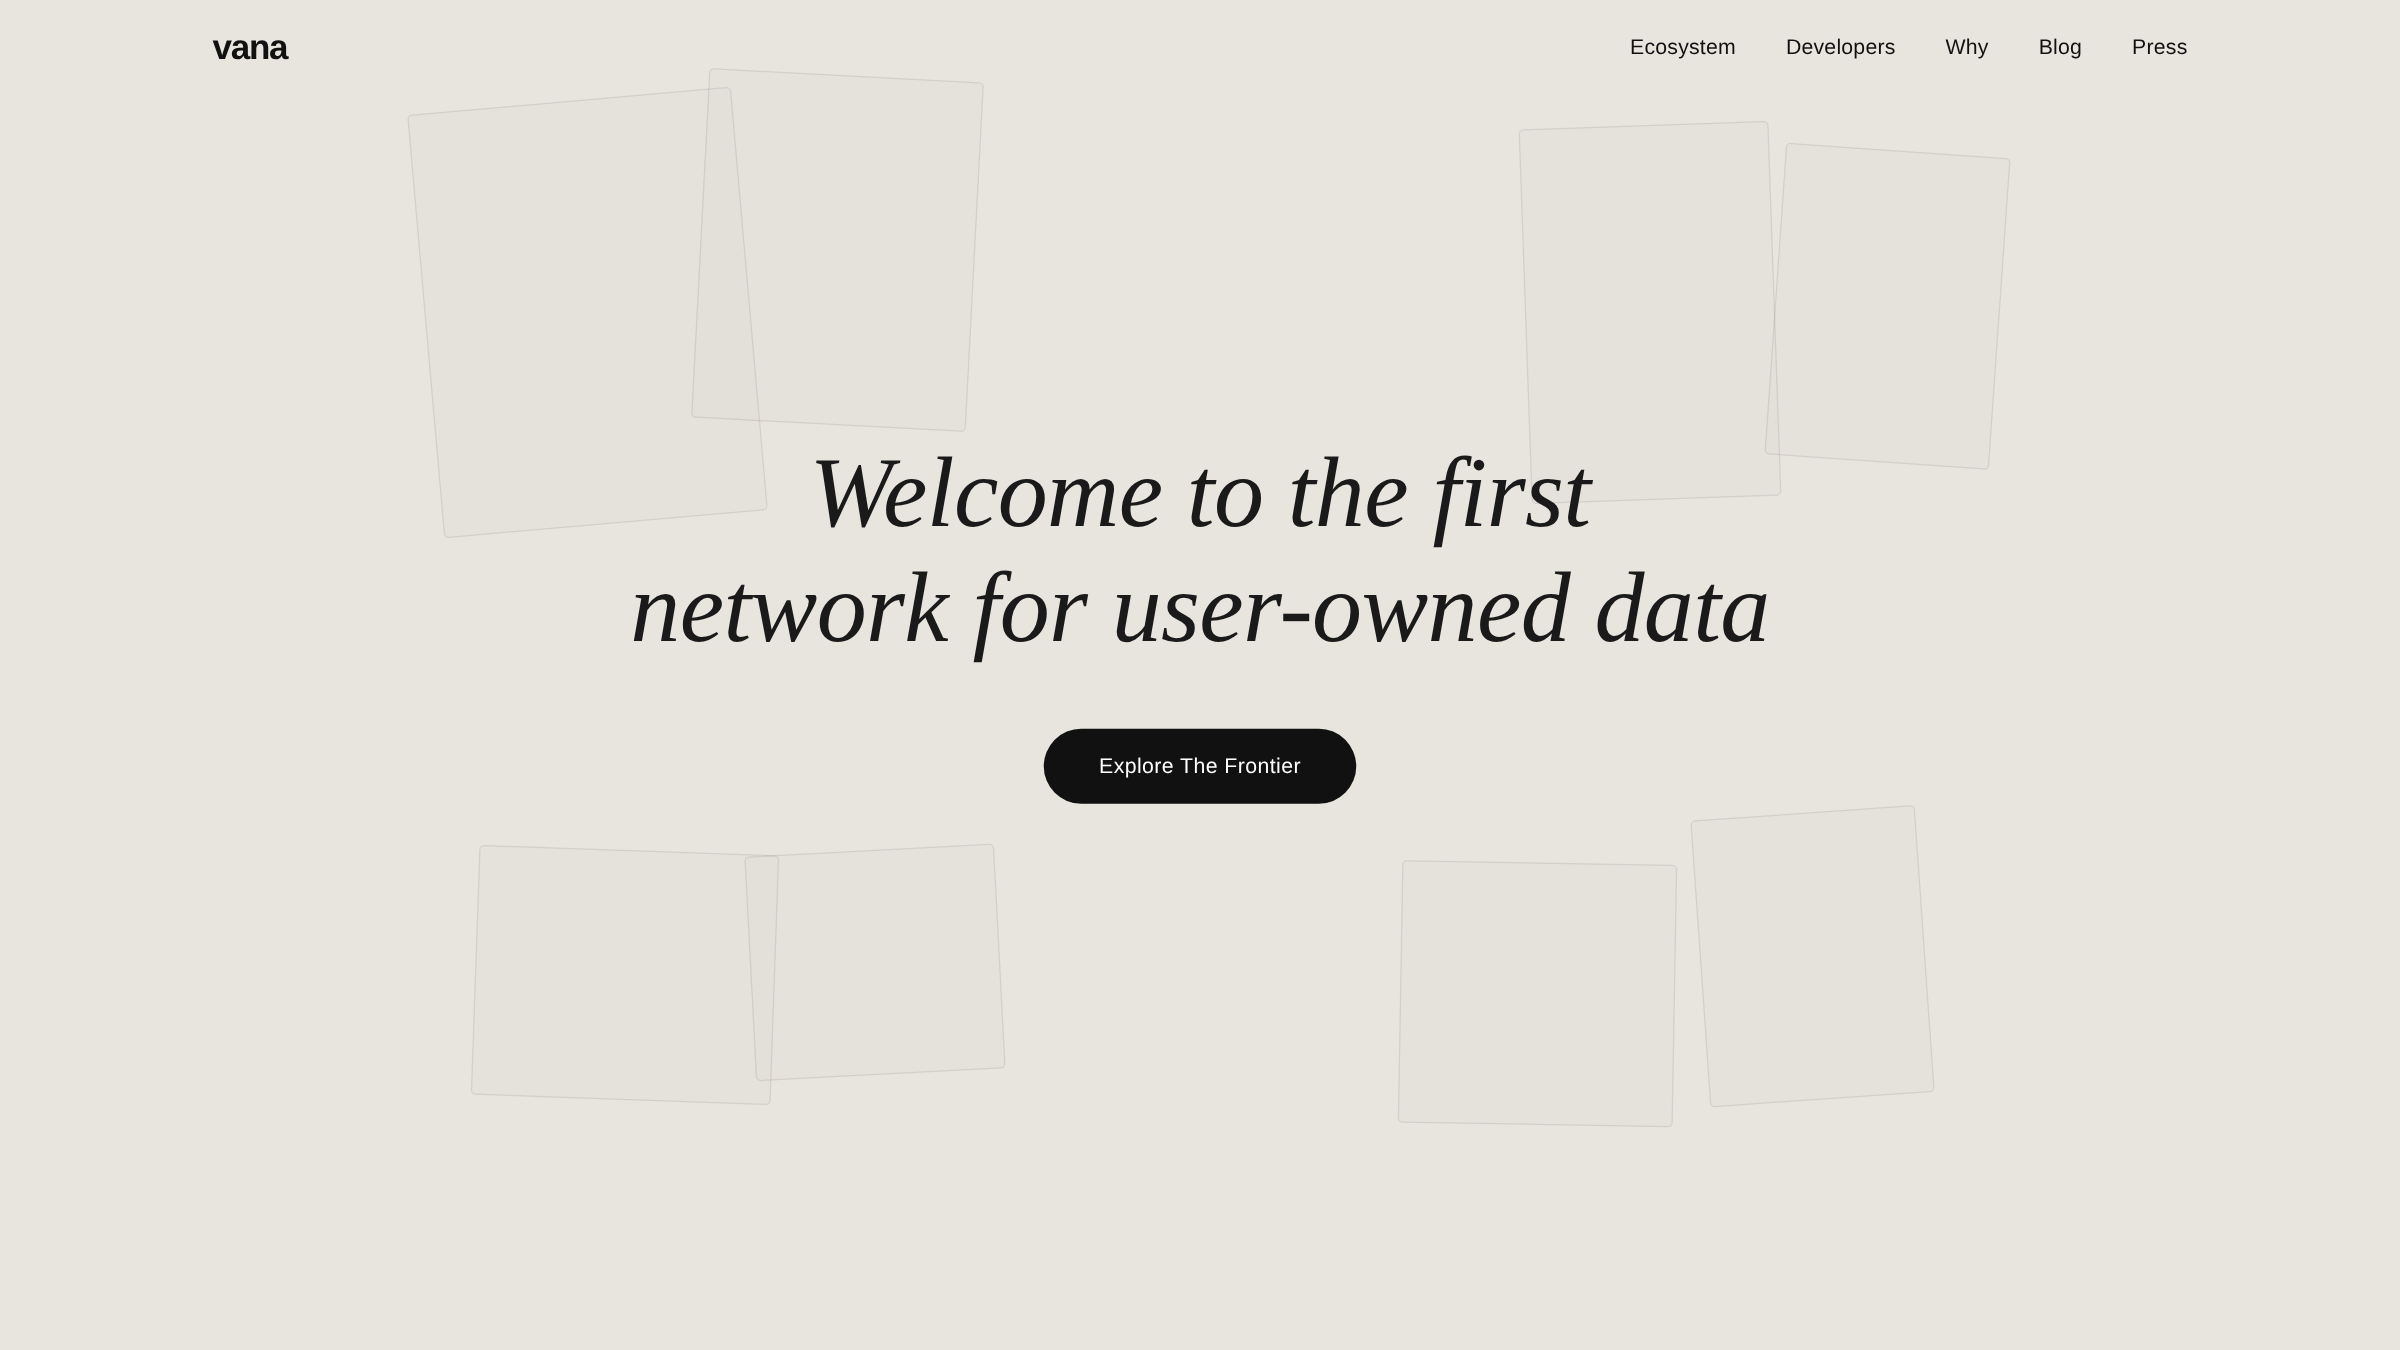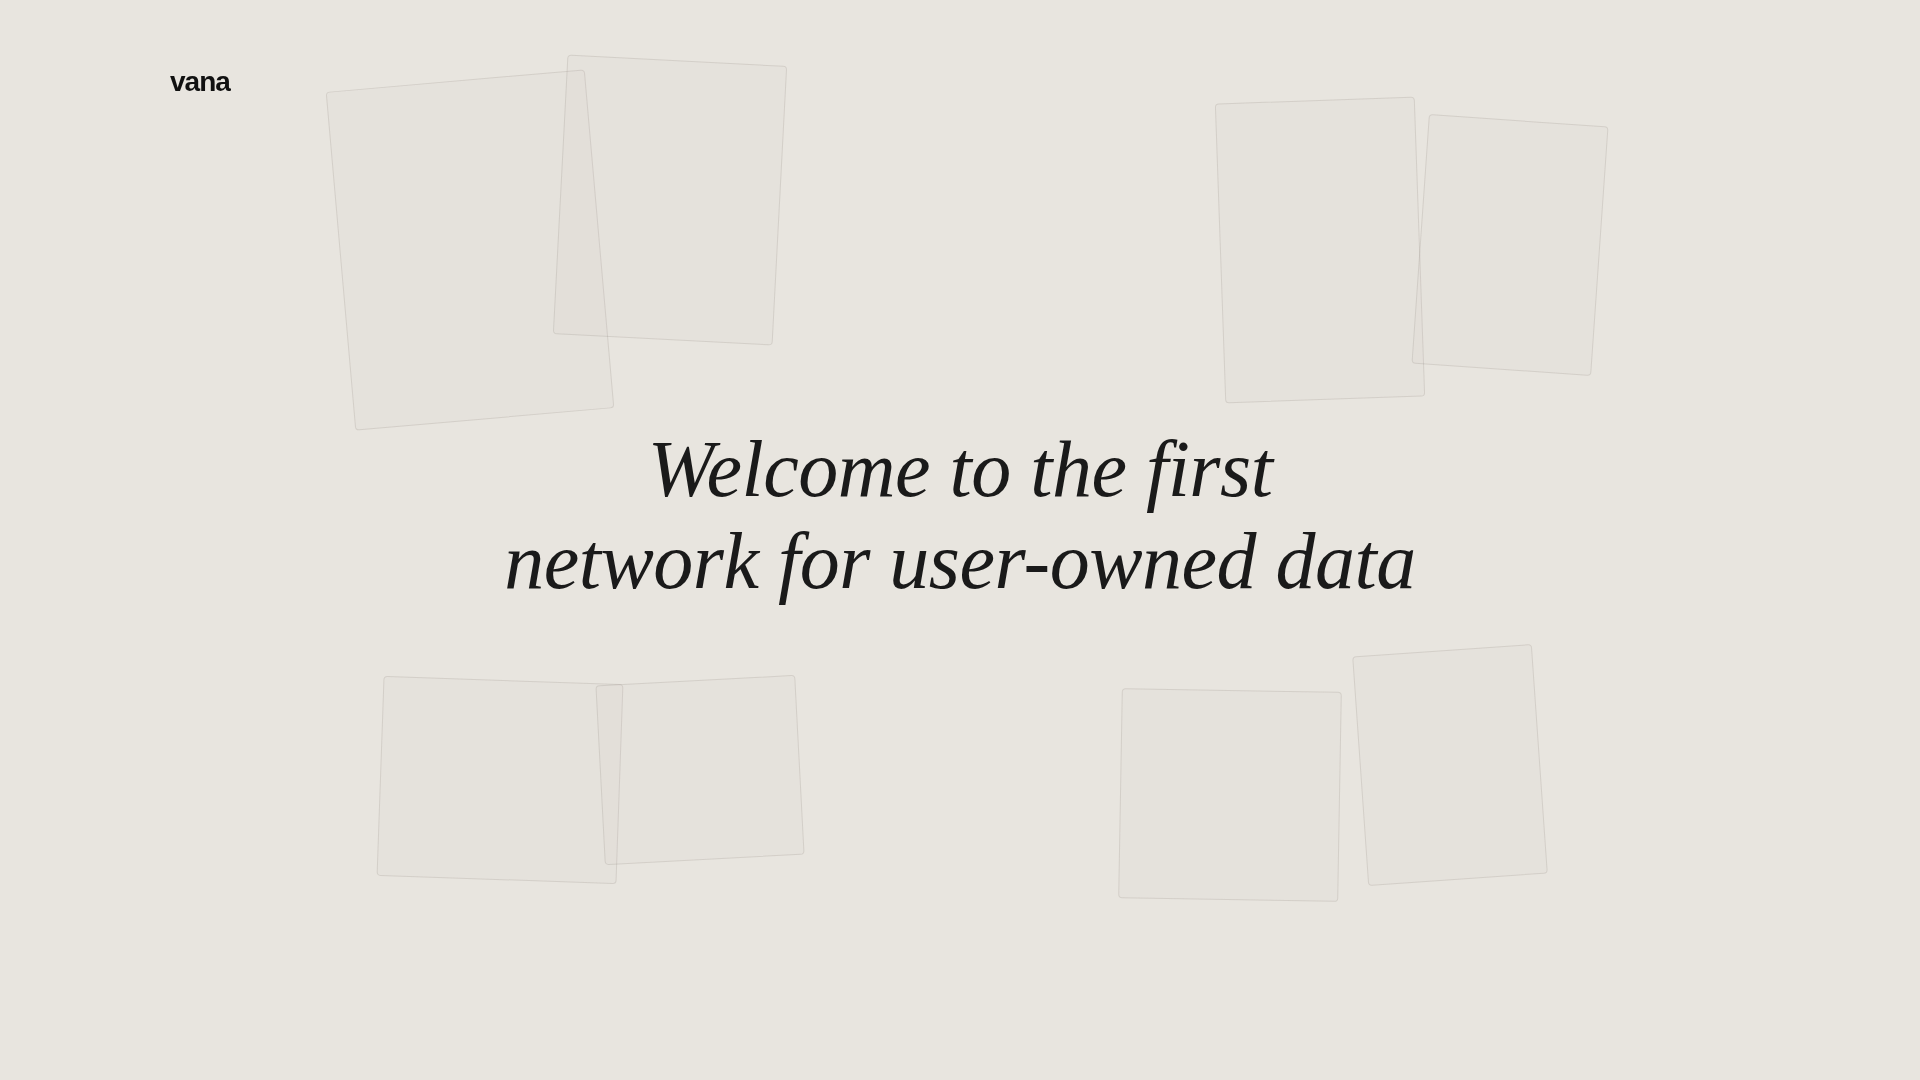--- a/index.html
+++ b/index.html
@@ -18,21 +18,20 @@
     }
 
     
     nav {
       position: relative;
       z-index: 10;
       display: flex;
       align-items: center;
       padding: 22px 170px;
       gap: 0;
-      margin-top: 44px;
     }
 
     .logo {
       font-family: 'Arial Black', Arial, sans-serif;
       font-weight: 900;
       font-size: 28px;
       color: #111;
       letter-spacing: -1px;
       margin-right: auto;
       text-decoration: none;
@@ -203,20 +202,38 @@
 </div>
 <div class="bg-shape shape7">
   <div class="shape-inner"></div>
 </div>
 <div class="bg-shape shape8">
   <div class="shape-inner"></div>
 </div>
 
 <nav>
   <a href="#" class="logo">vana</a>
+  <ul class="nav-links">
+    <li>
+      <a href="#">Ecosystem</a>
+    </li>
+    <li>
+      <a href="#">Developers</a>
+    </li>
+    <li>
+      <a href="#">Why</a>
+    </li>
+    <li>
+      <a href="#">Blog</a>
+    </li>
+    <li>
+      <a href="#">Press</a>
+    </li>
+  </ul>
 </nav>
 
 <section class="hero">
   <h1 class="hero-title">
     <span>Welcome to the first</span><br>
     <span>network for user-owned data</span>
   </h1>
+  <button class="cta-button">Explore The Frontier</button>
 </section>
 
 </body></html>

